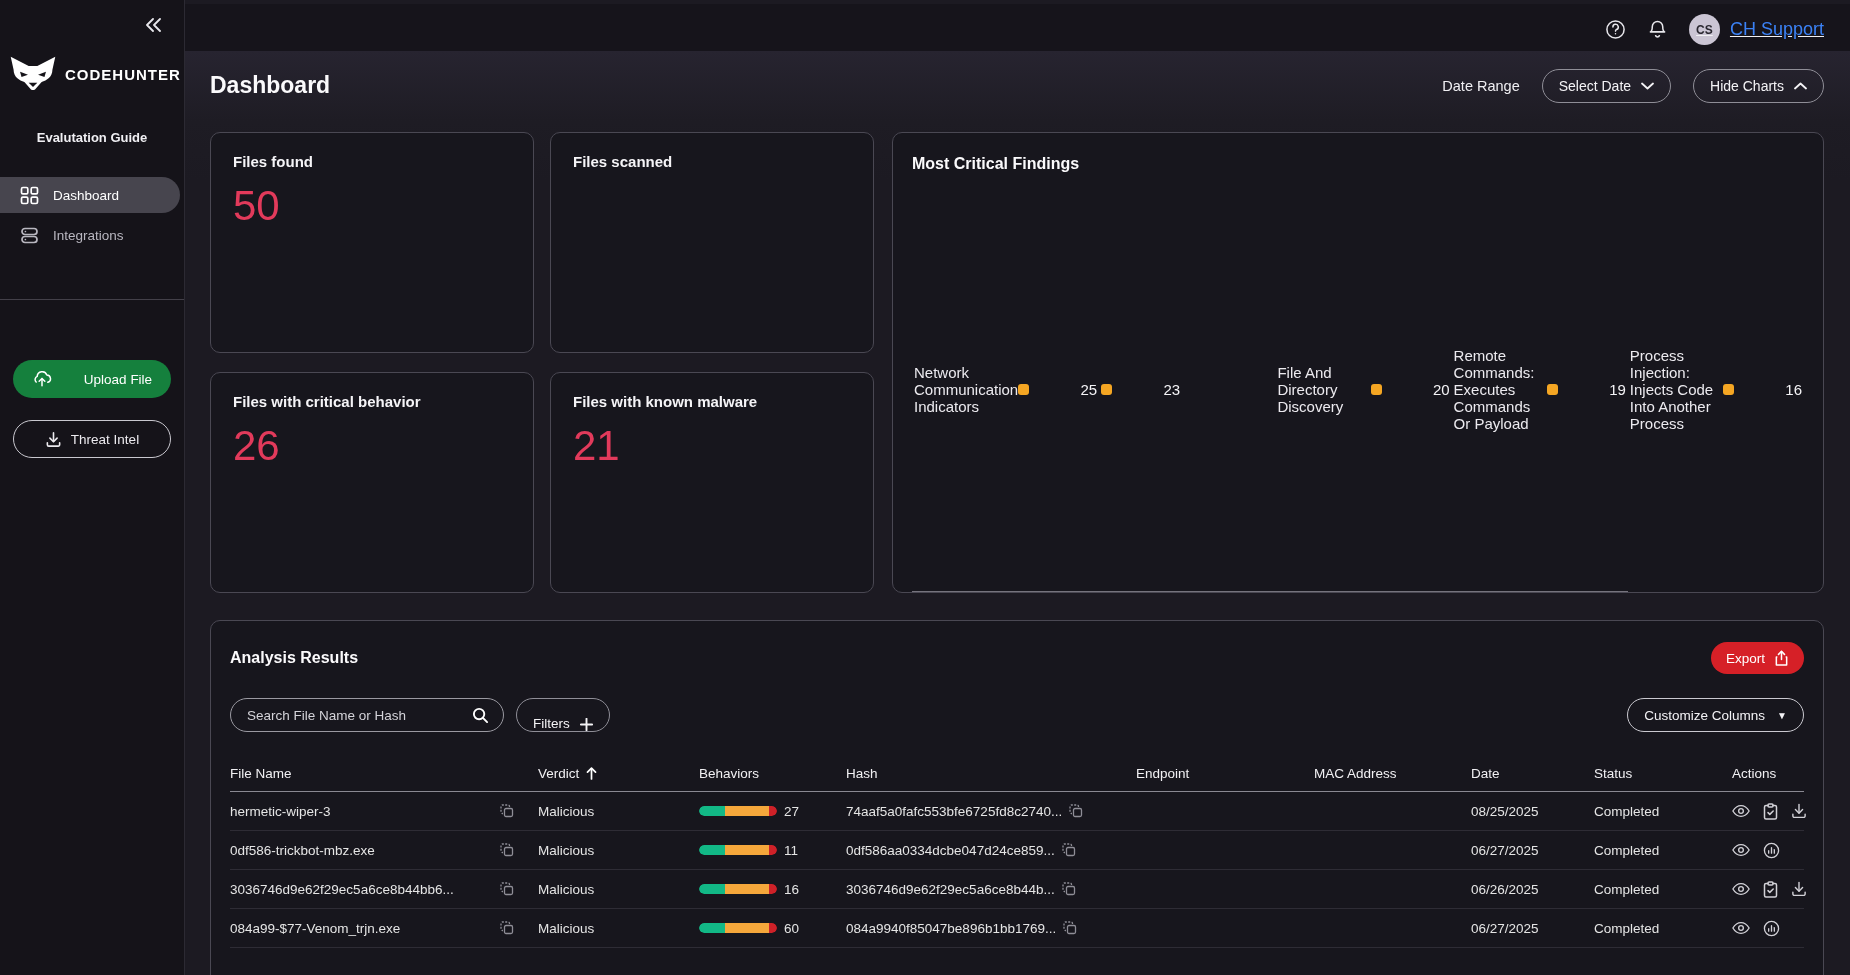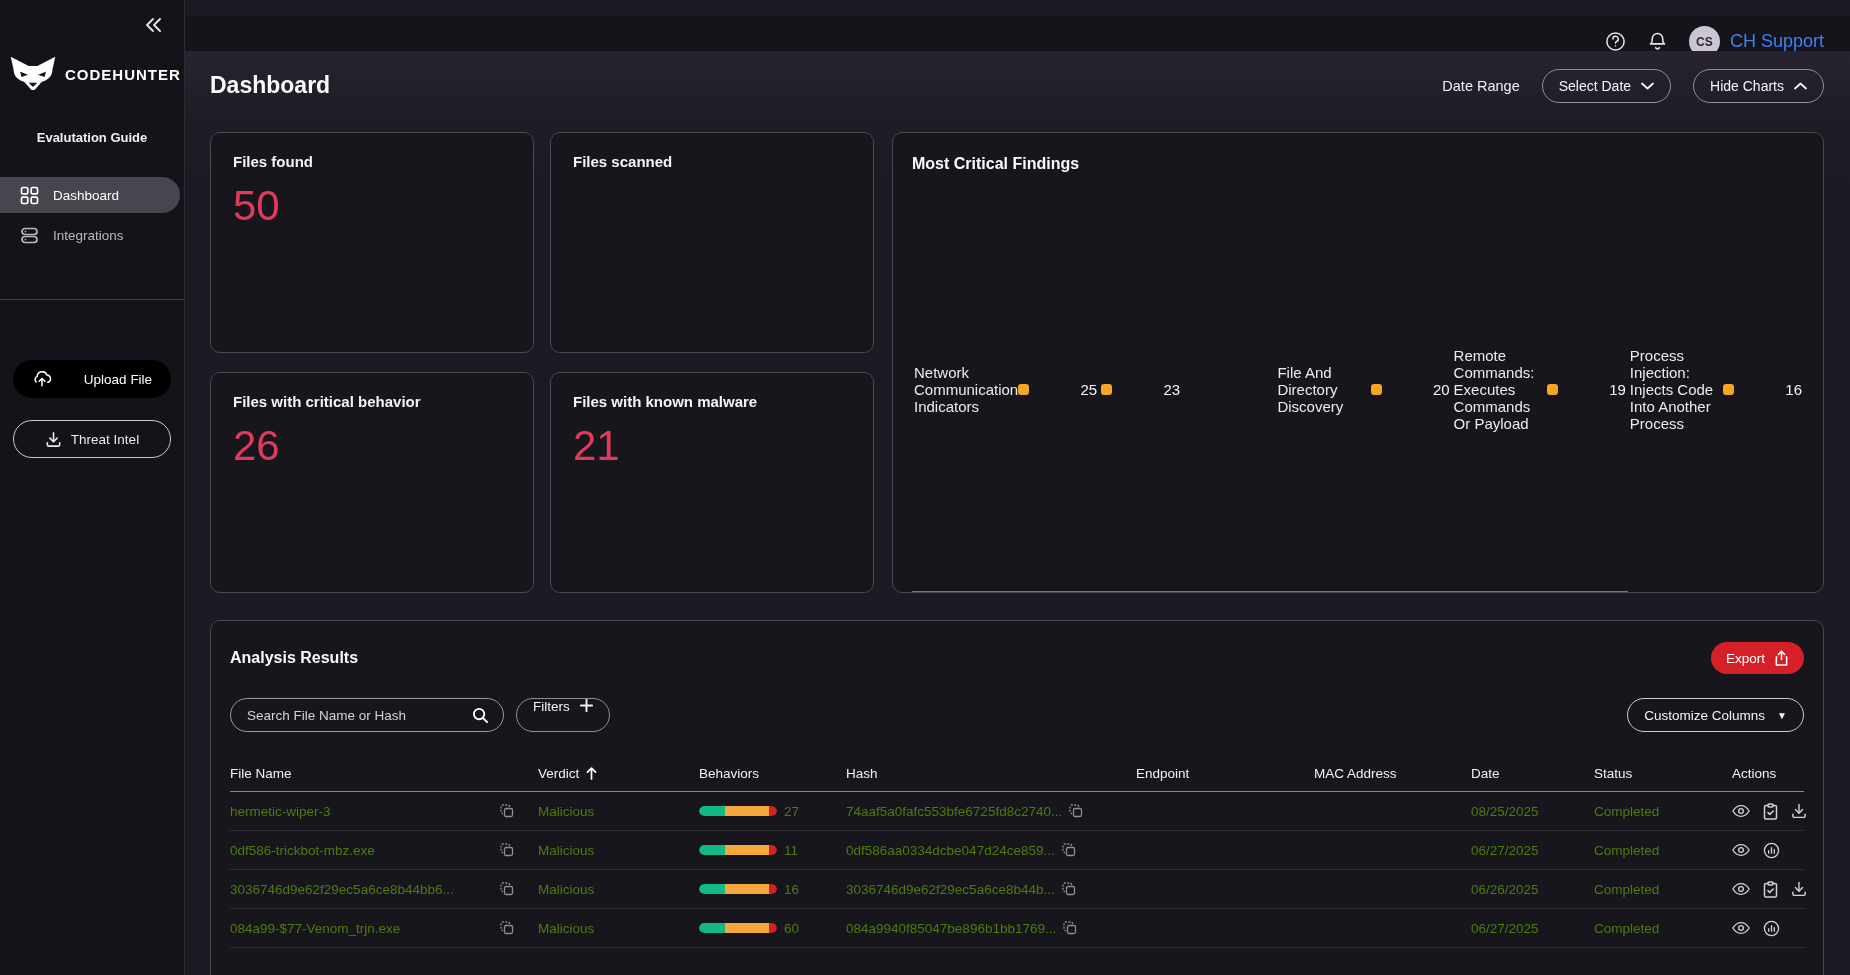--- a/index.html
+++ b/index.html
@@ -30,26 +30,26 @@
     border-radius:0 18px 18px 0;
   }
   .nav-item.active{ background:#47454e; color:#ffffff; }
   .nav-item svg{ flex:0 0 auto; }
   .side-divider{ border-top:1px solid #434049; margin-top:46px; }
   .side-actions{ display:flex; flex-direction:column; gap:22px; margin-top:60px; align-items:center; }
   .pill-btn{
     display:flex; align-items:center; justify-content:center; gap:9px;
     width:158px; height:38px; border-radius:19px; font-size:13.5px; cursor:pointer;
   }
-  .pill-btn.red{ background:#000000; color:#fff; border:none;gap:32px; }
+  .pill-btn.red{ background:#15803d; color:#fff; border:none;gap:32px; }
   .pill-btn.outline{ background:transparent; color:#eceaef; border:1px solid #c9c8cf; }
   
   .topbar{
-    position:absolute; left:185px; right:0; top:16px; height:51px; background:#16141b;
-    display:flex; align-items:center; justify-content:flex-end; gap:22px; padding-right:26px;
+    position:absolute; left:185px; right:0; top:4px; height:51px; background:#16141b;
+    display:flex; align-items:center; justify-content:flex-end; gap:22px; padding-right:26px;text-decoration:underline;
   }
   .icon-btn{ color:#e8e7ec; cursor:pointer; display:flex; align-items:center; }
   .user-chip{ display:flex; align-items:center; gap:10px; cursor:pointer; }
   .avatar{
     width:31px;height:31px;border-radius:50%; background:#cbc5d4; color:#2a2830;
     font-size:12px; font-weight:bold; display:flex; align-items:center; justify-content:center;
   }
   .user-name{ font-size:18px; color:#3b82f6; }
   
   .main{
@@ -98,40 +98,40 @@
   .search-box{
     display:flex; align-items:center; width:274px; height:34px; border:1px solid #9a99a1;
     border-radius:17px; padding:0 14px 0 16px; gap:8px;
   }
   .search-box input{
     flex:1; background:transparent; border:none; outline:none; color:#f1f0f3; font-size:13.5px;
     font-family:"Liberation Sans", sans-serif;
   }
   .search-box input::placeholder{ color:#d4d3d9; }
   .filters-btn{
-    display:flex; align-items:flex-start; gap:10px; height:34px; padding:0 16px;
+    display:flex; align-items:flex-end; gap:10px; height:34px; padding:0 16px;
     border:1px solid #8f8e97; border-radius:17px; background:transparent; color:#f4f3f6;
     font-size:13.5px; cursor:pointer;
   }
   .customize-btn{
     margin-left:auto; display:flex; align-items:center; gap:12px; height:34px; padding:0 16px;
     border:1px solid #cac9d0; border-radius:17px; background:transparent; color:#f4f3f6;
     font-size:13.5px; cursor:pointer;
   }
   .caret-down{ font-size:10px; color:#f4f3f6; }
   
   .table{ margin-top:24px; }
   .t-row{
     display:grid;
     grid-template-columns:308px 161px 147px 290px 178px 157px 123px 138px 1fr;
     align-items:center;
   }
   .t-head{ height:36px; border-bottom:1px solid #8a8992; }
   .t-head .t-cell{ font-size:13.5px; color:#f1f0f3; cursor:pointer; }
-  .t-cell{ font-size:13.5px; color:#4d7c0f; padding-right:12px; display:flex; align-items:center; gap:7px; }
+  .t-cell{ font-size:13.5px; color:#e5e5e5; padding-right:12px; display:flex; align-items:center; gap:7px; }
   .data-row{ height:39px; border-bottom:1px solid #2e2c35; }
   .file-cell{ justify-content:space-between; padding-right:24px; }
   .file-name{ overflow:hidden; text-overflow:ellipsis; white-space:nowrap; }
   .copy-icon{ color:#8f8e97; cursor:pointer; flex:0 0 auto; display:flex; }
   .behavior-bar{
     width:78px; height:10px; border-radius:5px; overflow:hidden; display:flex; flex:0 0 auto;
   }
   .behavior-bar span{ height:100%; }
   .seg-g{ background:#12b886; border-radius:5px 0 0 5px; }
   .seg-o{ background:#f5a73b; }

